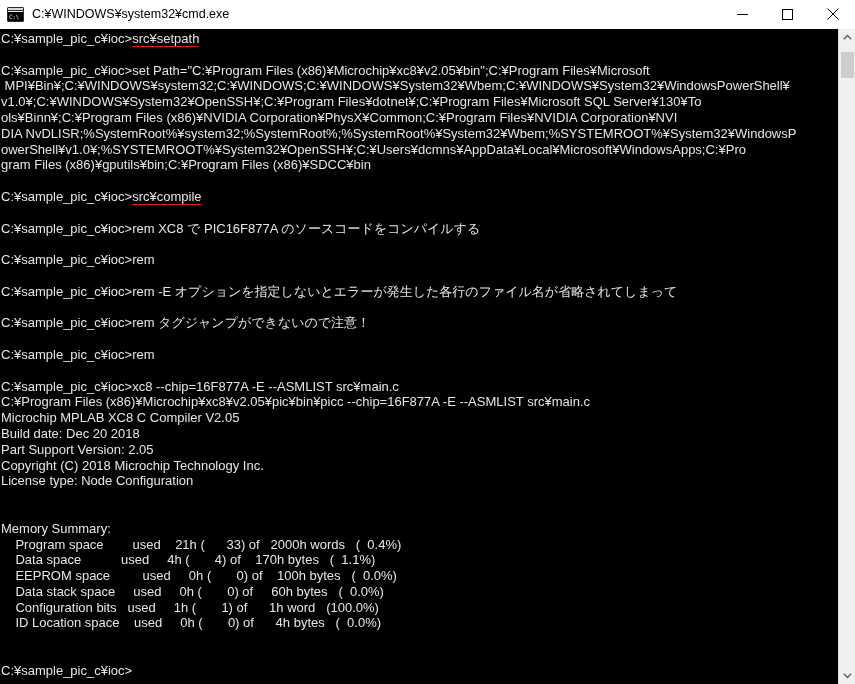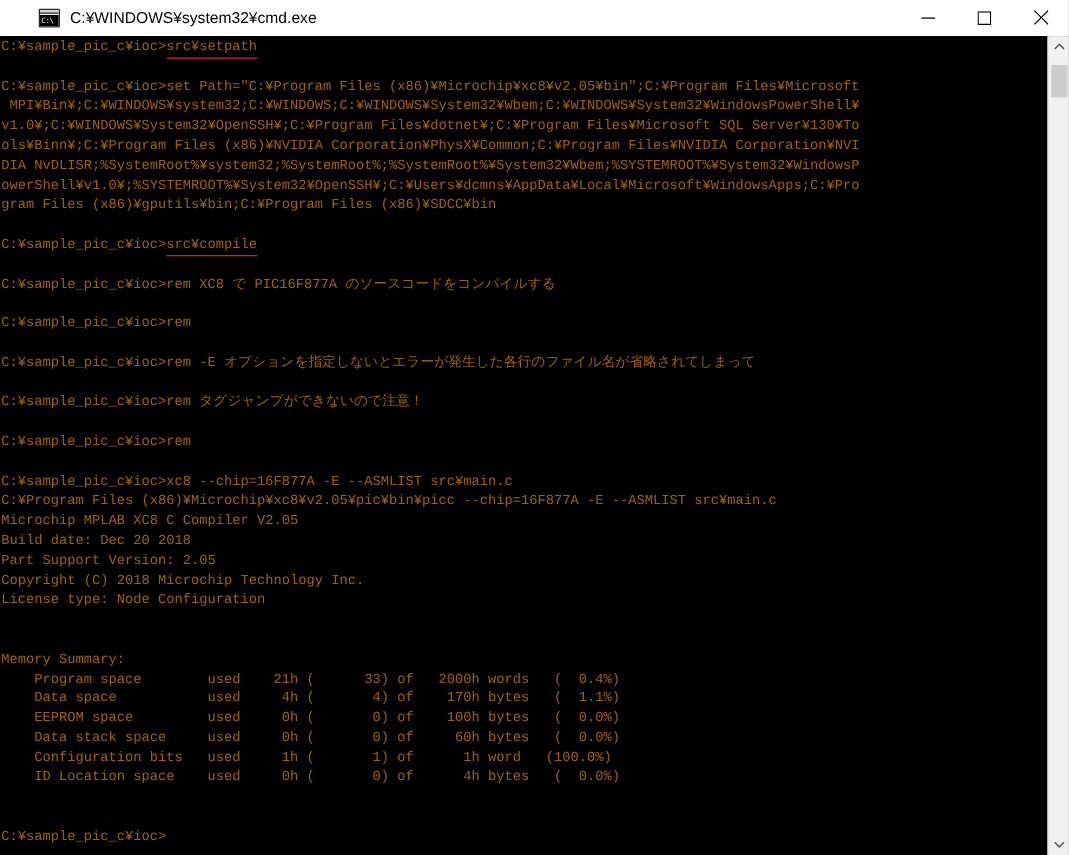--- a/index.html
+++ b/index.html
@@ -34,21 +34,20 @@
     align-items: center;
     position: relative;
     box-sizing: border-box;
   }
   #titlebar-left {
     display: flex;
     align-items: center;
     padding-left: 7px;
     flex: 1 1 auto;
     min-width: 0;
-    margin-left: 24px;
   }
   .cmd-icon {
     width: 17px;
     height: 15px;
     position: relative;
     flex: 0 0 auto;
     margin-right: 8px;
     background: #f2f2f2;
     border: 1px solid #2b2b2b;
     box-sizing: border-box;
@@ -108,24 +107,24 @@
   #console {
     flex: 1 1 auto;
     background: #000000;
     position: relative;
     overflow: hidden;
     padding: 2px 0 0 1px;
     box-sizing: border-box;
   }
   #lines {
     position: relative;
-    font-family: Liberation Mono, monospace;
-    font-size: 11px;
+    font-family: Liberation Sans, sans-serif;
+    font-size: 13px;
     line-height: 15.8px;
-    color: #a16207;
+    color: #e5e5e5;
     white-space: pre;
     letter-spacing: 0px;
   }
   .ln {
     height: 15.8px;
     white-space: pre;
     overflow: hidden;
   }
   .underline-host {
     position: relative;

